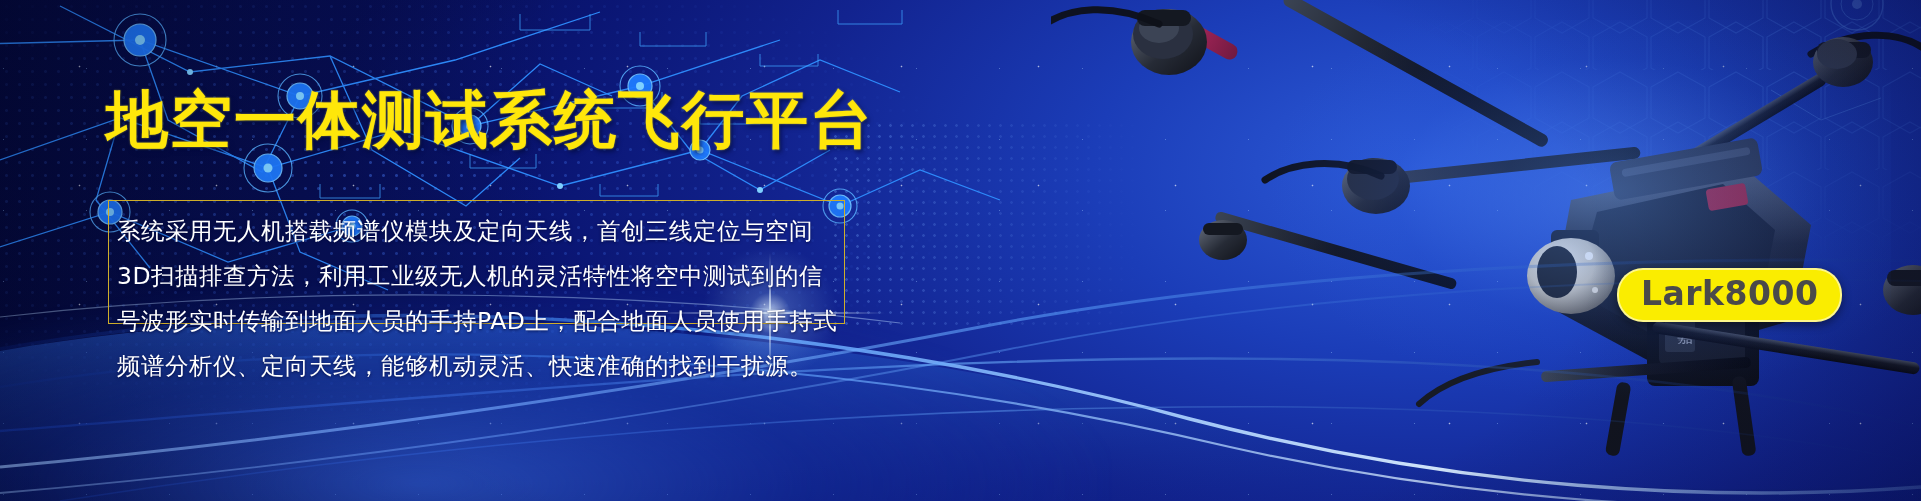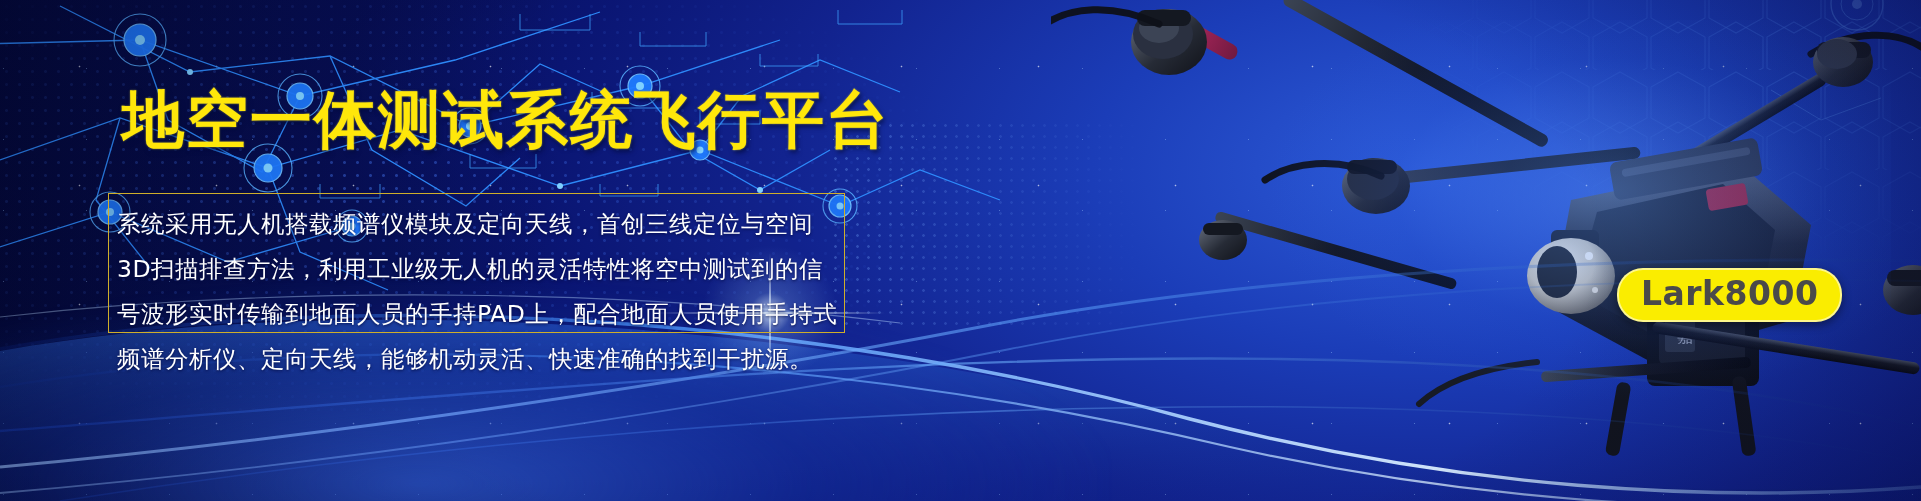--- a/index.html
+++ b/index.html
@@ -81,30 +81,30 @@
 
   
   .drone-wrap { position:absolute; right:-10px; top:-10px; width: 880px; height: 470px; }
   .drone-glow {
     position:absolute; right: 40px; top: 30px; width: 620px; height: 380px;
     background: radial-gradient(ellipse at 55% 45%, rgba(90,150,255,0.42) 0%, rgba(40,90,220,0.18) 45%, transparent 72%);
   }
 
   
   .headline {
-    position: absolute; left: 122px; top: 78px;
+    position: absolute; left: 106px; top: 78px;
     font-size: 62px; font-weight: 700; letter-spacing: 2px;
     color: #ffe70a; white-space: nowrap;
     font-family: "DejaVu Sans", "Liberation Sans", sans-serif;
     text-shadow: 0 0 2px rgba(255,240,60,.6), 2px 3px 5px rgba(0,10,60,.75);
     text-align: right;
   }
   .textbox {
-    position: absolute; left: 108px; top: 193px;
-    width: 737px; height: 140px;
+    position: absolute; left: 108px; top: 200px;
+    width: 737px; height: 124px;
     border: 1px solid #cfae2a;
     box-sizing: border-box;
     background: rgba(10,26,120,0.06);
   }
   .textbox p {
     margin: 0;
     position: absolute; left: 8px; top: 8px; right: 6px;
     color: #ffffff;
     font-size: 23.5px;
     line-height: 45px;

